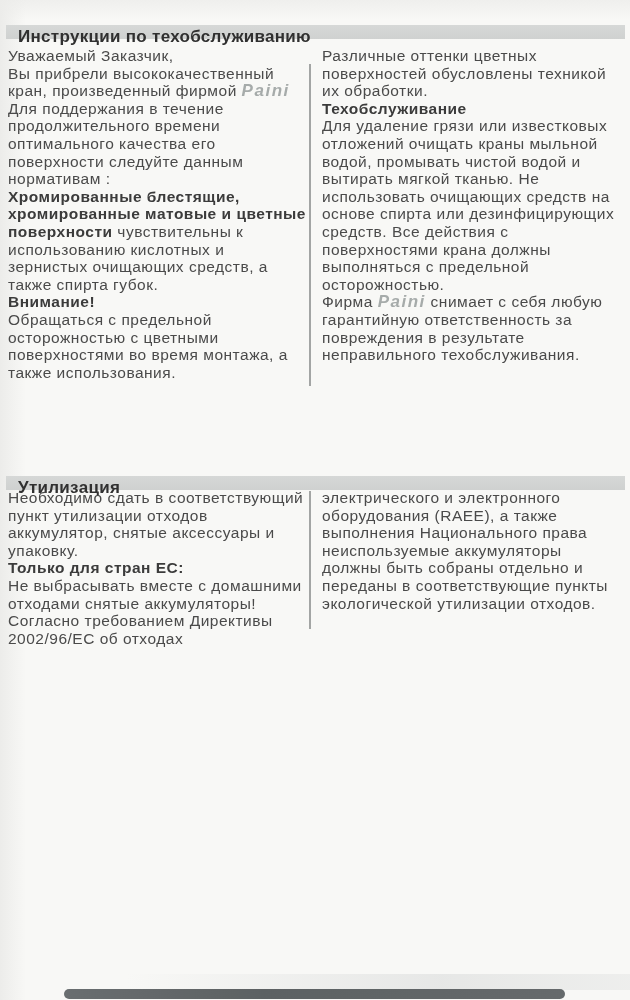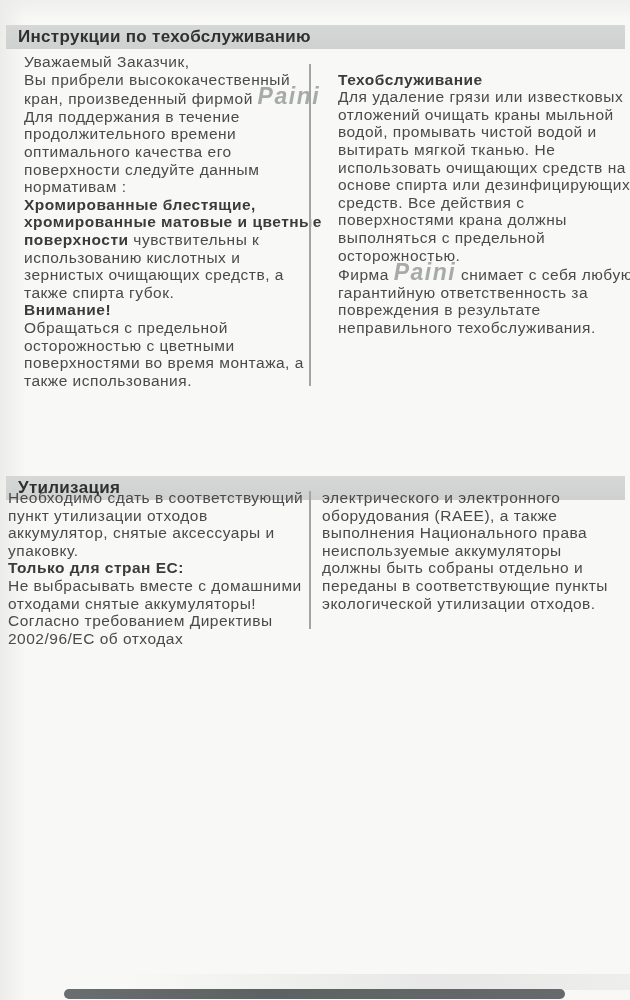--- a/index.html
+++ b/index.html
@@ -7,39 +7,39 @@
     width:630px;height:1000px;position:relative;overflow:hidden;
     background:
       linear-gradient(90deg,#ececea 0px,rgba(236,236,234,0) 26px),
       linear-gradient(180deg,#efefed 0px,rgba(239,239,237,0) 20px),
       #f8f8f6;
     font-family:"Liberation Sans","DejaVu Sans",sans-serif;
     color:#474747;
     -webkit-font-smoothing:antialiased;
   }
   .banner{
-    position:absolute;left:6px;right:5px;height:24px;
+    position:absolute;left:6px;right:5px;height:14px;
     background:linear-gradient(180deg,#d6d8d7,#cfd1d0);
     color:#303030;font-weight:bold;font-size:17px;line-height:24px;
     padding-left:12px;letter-spacing:.3px;box-sizing:border-box;
   }
   .banner1{top:25px;}
   .banner2{top:437px;margin-top:39px;}
   .para{
     position:absolute;margin:0;white-space:pre-line;
     font-size:15.5px;line-height:17.6px;letter-spacing:.5px;color:#4a4a4a;
   }
   .col-left{left:8px;width:300px;}
   .col-right{left:322px;width:302px;}
-  .sec1{top:53px;margin-left:16px;}
+  .sec1{top:47px;}
   .sec2{top:489px;}
   .b{font-weight:bold;color:#3b3b3b;}
   .brand{
     font-style:italic;font-weight:bold;color:#a6abaa;
-    letter-spacing:1.5px;font-size:23px;
+    letter-spacing:1.5px;font-size:17px;
   }
   .vdivider{
     position:absolute;width:1.5px;background:#a3a5a4;left:309px;
   }
   .vd1{top:64px;height:322px;}
   .vd2{top:491px;height:138px;}
   .scan-shadow{
     position:absolute;left:0;right:0;bottom:10px;height:16px;
     background:linear-gradient(90deg,rgba(190,193,194,0) 20%,rgba(190,193,194,.30) 70%,rgba(190,193,194,.18));
   }
@@ -72,21 +72,23 @@
 зернистых очищающих средств, а
 также спирта губок.</span><span class="b">
 Внимание!</span><span>
 Обращаться с предельной
 осторожностью с цветными
 поверхностями во время монтажа, а
 также использования.</span></p>
 
 <div class="vdivider vd1"></div>
 
-<p class="para col-right sec1"><span class="b">
+<p class="para col-right sec1"><span>Различные оттенки цветных
+поверхностей обусловлены техникой
+их обработки.</span><span class="b">
 Техобслуживание</span><span>
 Для удаление грязи или известковых
 отложений очищать краны мыльной
 водой, промывать чистой водой и
 вытирать мягкой тканью. Не
 использовать очищающих средств на
 основе спирта или дезинфицирующих
 средств. Все действия с
 поверхностями крана должны
 выполняться с предельной

